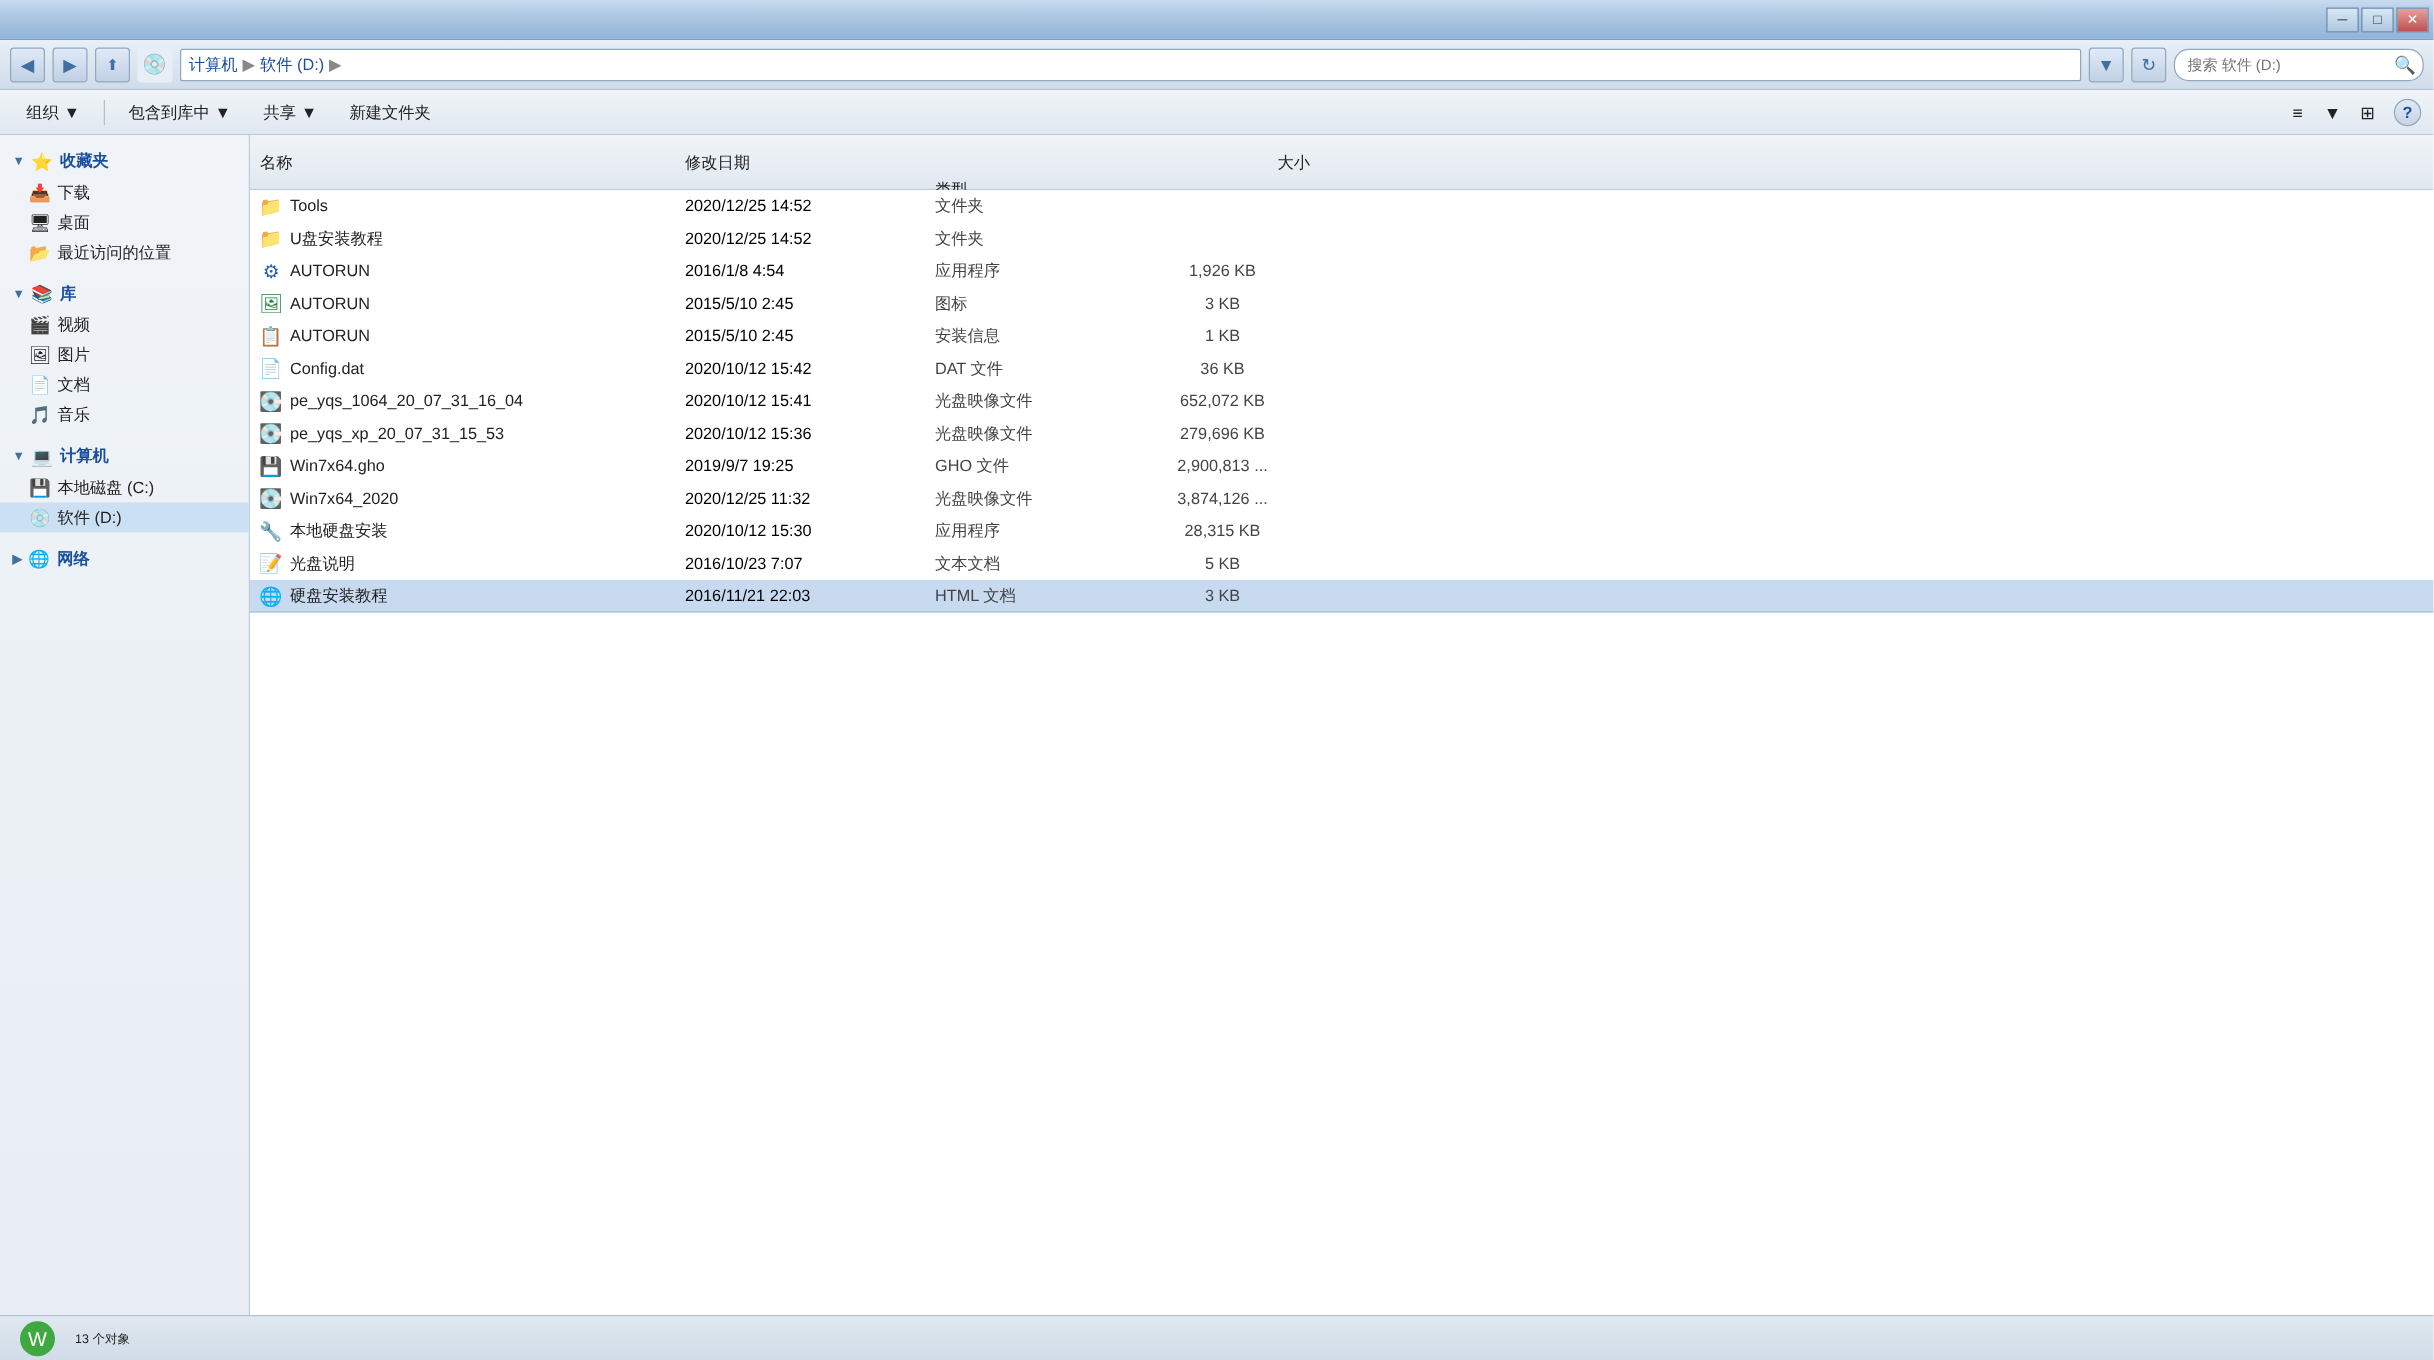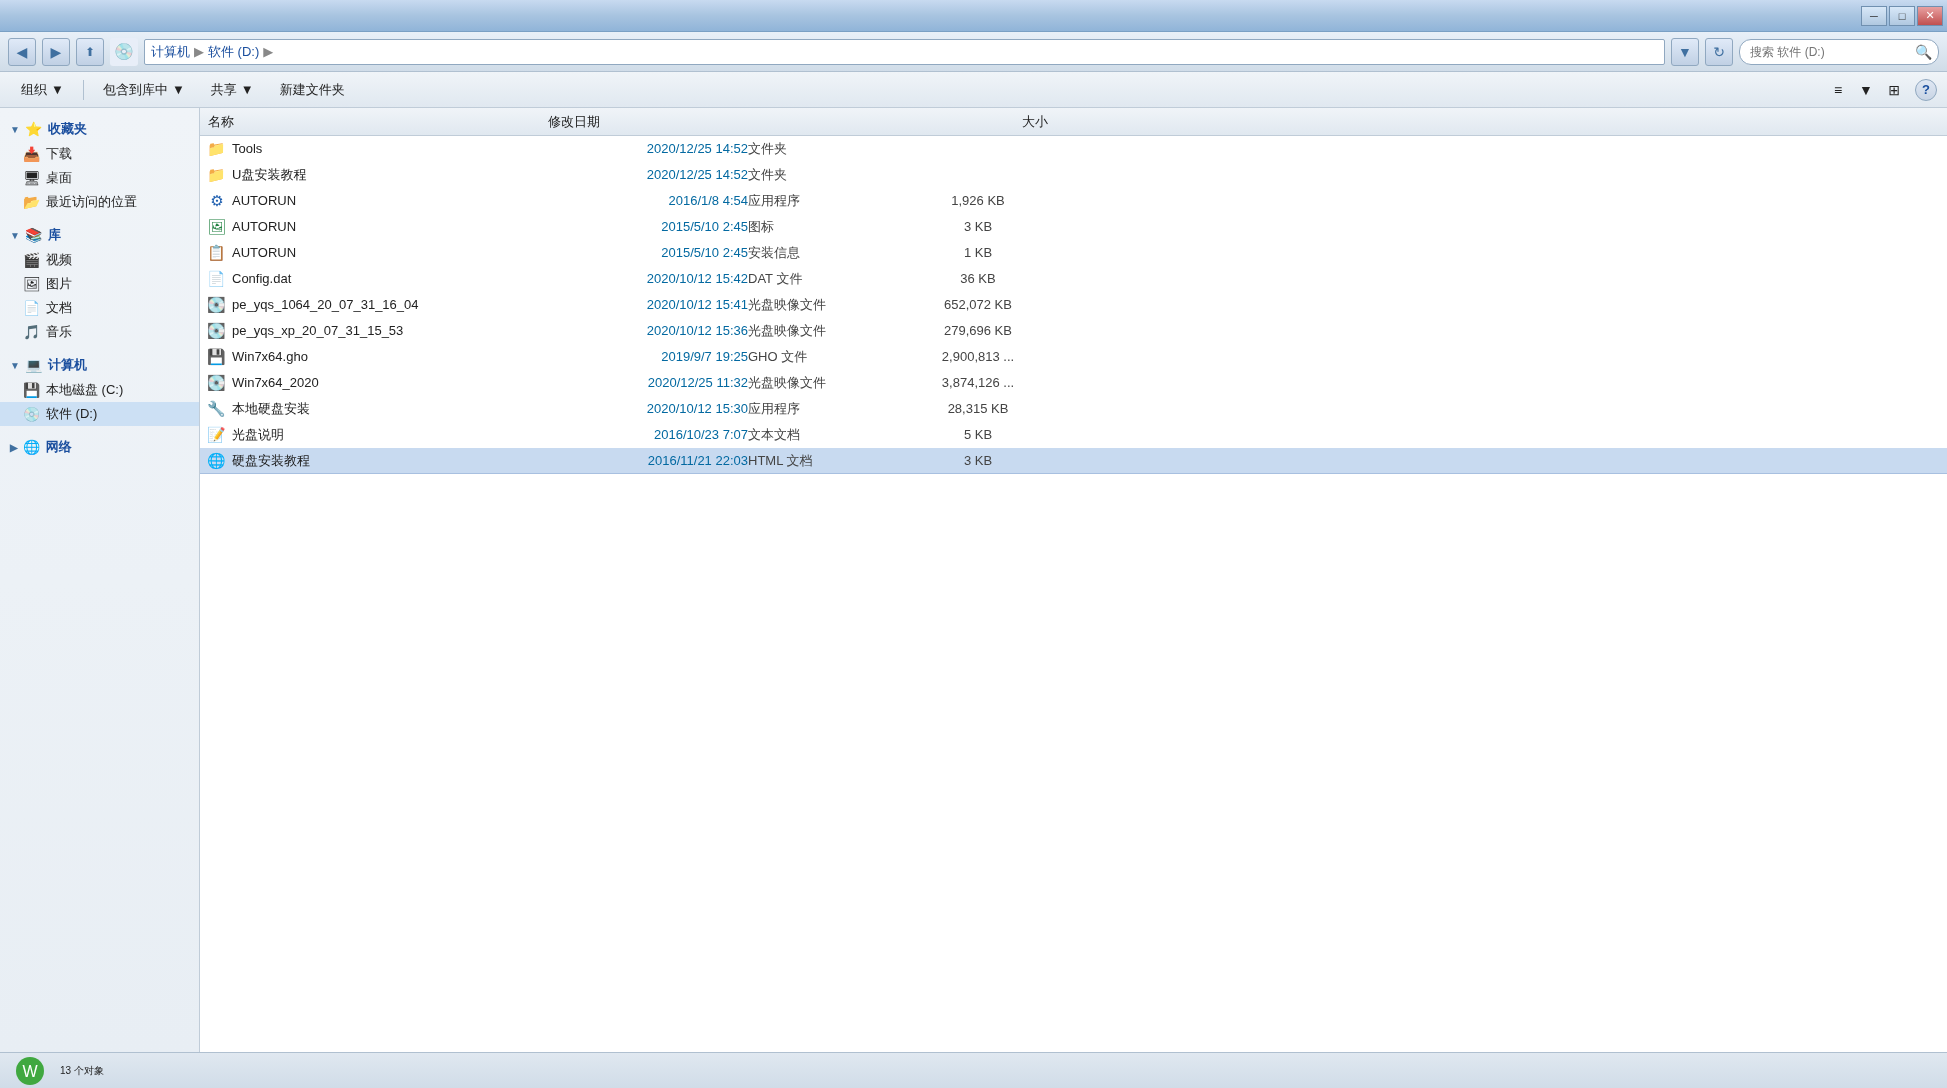--- a/index.html
+++ b/index.html
@@ -223,21 +223,21 @@
     
     .file-area {
       flex: 1;
       display: flex;
       flex-direction: column;
       overflow: hidden;
     }
 
     
     .col-headers {
-      height: 28px;
+      height: 44px;
       background: linear-gradient(to bottom, #f0f4f8, #e0e8f0);
       border-bottom: 1px solid #c0ccd8;
       display: flex;
       align-items: center;
       padding: 0 8px;
     }
     .col-header {
       font-size: 13px;
       color: #222;
       cursor: pointer;
@@ -274,21 +274,21 @@
       white-space: nowrap;
       overflow: hidden;
       text-overflow: ellipsis;
     }
     .file-cell.name {
       width: 340px;
       display: flex;
       align-items: center;
       gap: 6px;
     }
-    .file-cell.date { width: 200px; color: #0369a1; text-align: right; }
+    .file-cell.date { width: 200px; color: #000000; }
     .file-cell.type { width: 160px; color: #444; }
     .file-cell.size { width: 140px; color: #444; text-align: center; }
     .file-icon {
       width: 18px;
       height: 18px;
       display: flex;
       align-items: center;
       justify-content: center;
       font-size: 15px;
       flex-shrink: 0;

